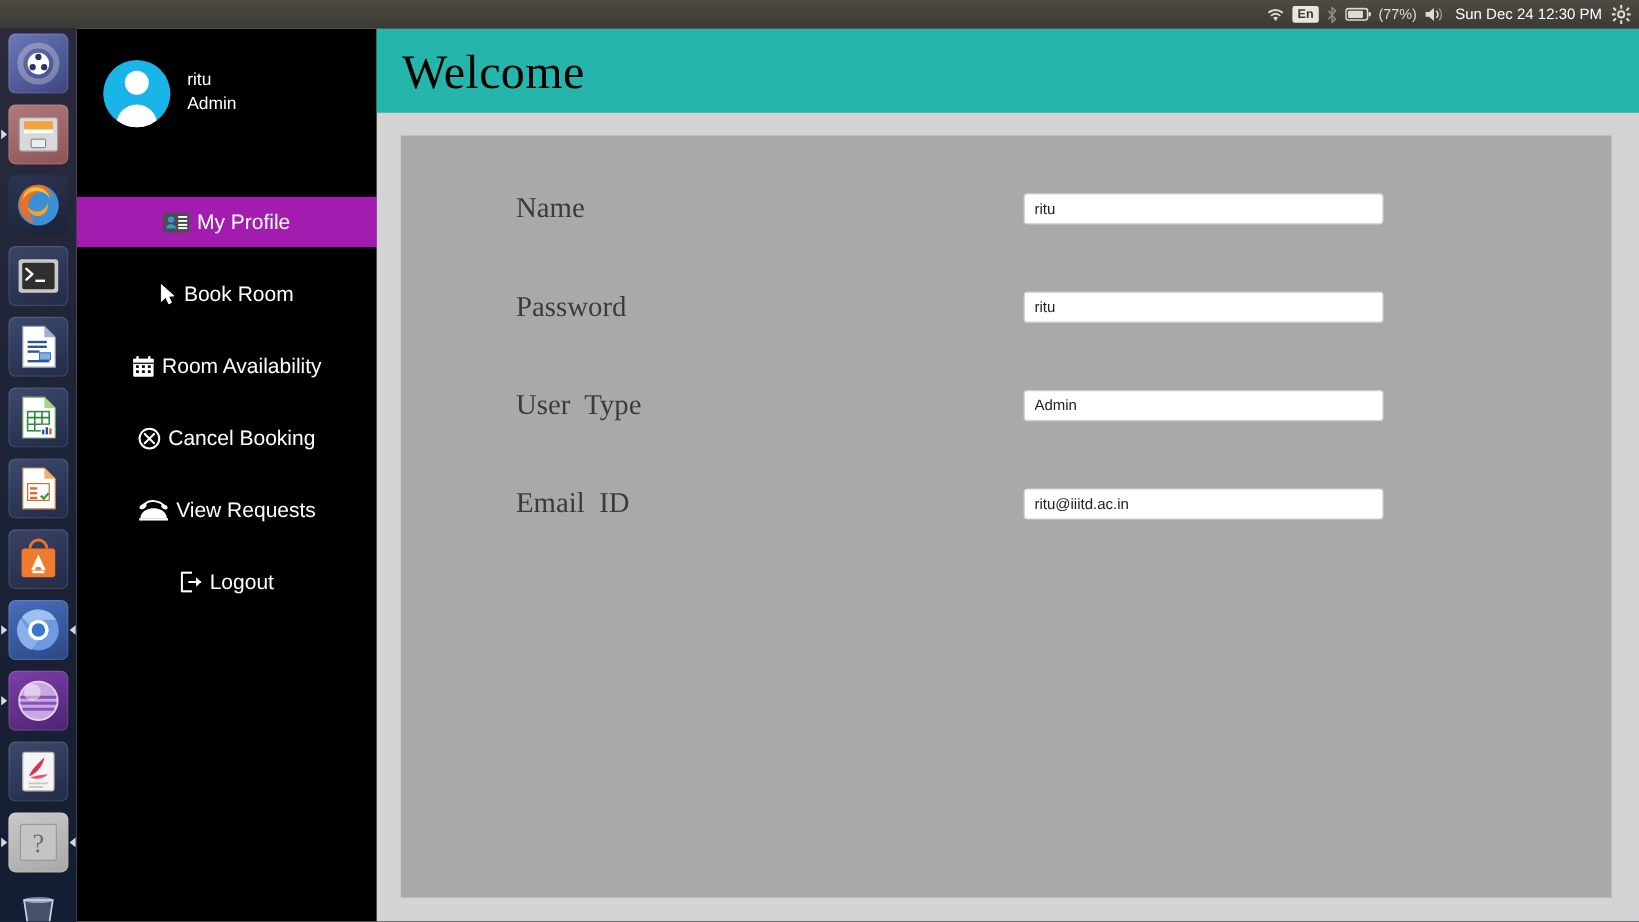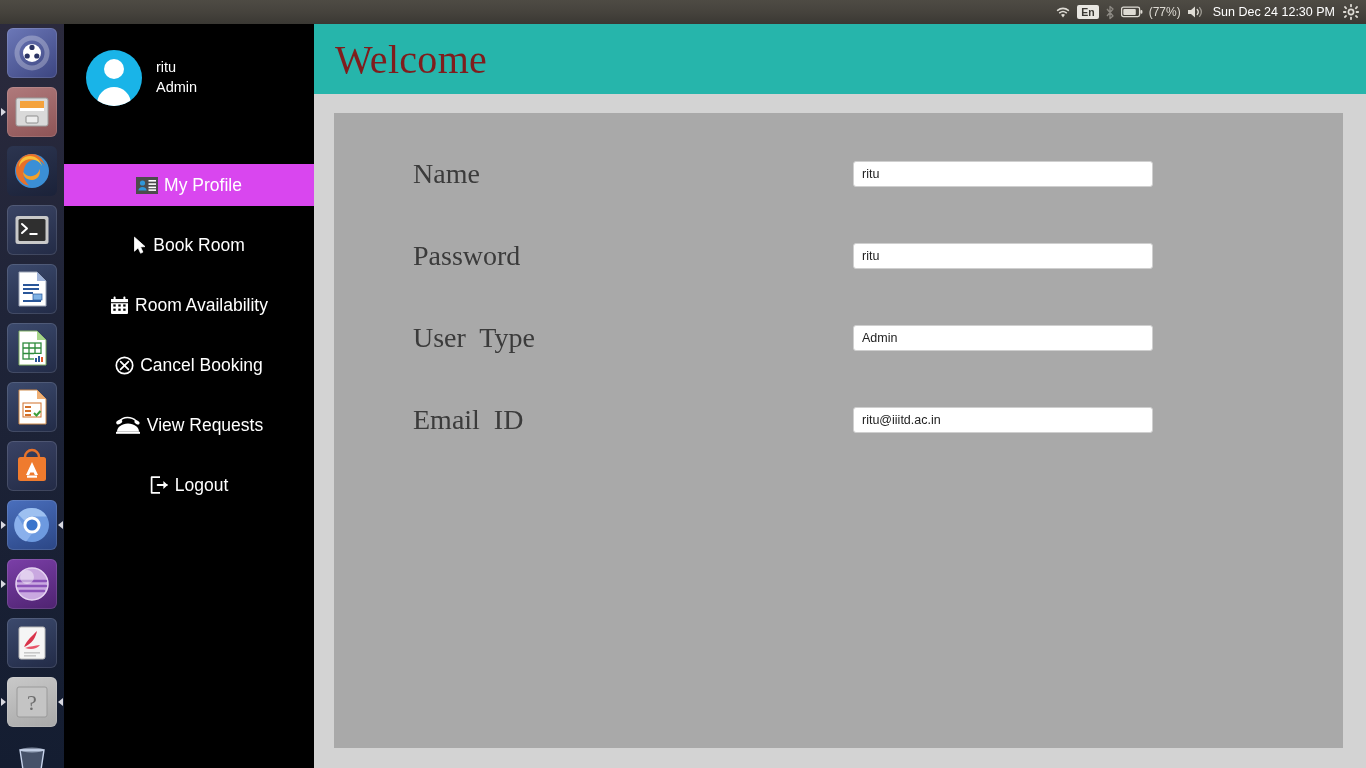--- a/index.html
+++ b/index.html
@@ -82,47 +82,47 @@
   .profile-meta { margin-left: 14px; line-height: 1.35; }
   .profile-name { color: #ffffff; font-size: 14.5px; }
   .profile-role { color: #ffffff; font-size: 14.5px; }
 
   .menu { margin-top: 58px; }
   .menu-item {
     height: 42px; display: flex; align-items: center; justify-content: center;
     color: #ffffff; font-size: 17.5px; margin-bottom: 18px;
     cursor: pointer; white-space: nowrap; gap: 6px;
   }
-  .menu-item.active { background: #d946ef; margin-bottom: 18px; }
+  .menu-item.active { background: #a21caf; margin-bottom: 18px; }
   .menu-ico { font-size: 17px; line-height: 1; display: inline-flex; align-items: center; }
   .menu-ico svg { display: block; }
 
   
   .content {
     position: absolute; left: 250px; top: 0; width: 1052px; height: 744px;
     background: #d3d3d3;
   }
   .page-header {
     height: 70px; background: #26b5ab; display: flex; align-items: center;
     padding-left: 21px;
   }
   .page-title {
-    color: #7f1d1d; font-family: "Liberation Serif", serif; font-size: 40px;
+    color: #000000; font-family: "Liberation Serif", serif; font-size: 40px;
     font-weight: normal; letter-spacing: .3px;
   }
   .panel {
     position: absolute; left: 20px; top: 89px; width: 1009px; height: 635px;
     background: #a9a9a9;
   }
   .form-row {
     position: absolute; left: 0; width: 100%; height: 30px; display: flex; align-items: center;
   }
   .form-label {
-    position: absolute; left: 79px;
-    font-family: "Liberation Serif", serif; font-size: 28px; color: #3b3b3b;
+    position: absolute; left: 96px;
+    font-family: "Liberation Serif", serif; font-size: 24px; color: #3b3b3b;
     white-space: pre;
   }
   .form-input {
     position: absolute; left: 519px; width: 300px; height: 26px;
     background: #ffffff; border: 1px solid #cfcfcf; border-radius: 3px;
     font-family: "Liberation Sans", sans-serif; font-size: 12.5px; color: #222222;
     padding: 0 8px; outline: none;
   }
 </style>
 </head>

